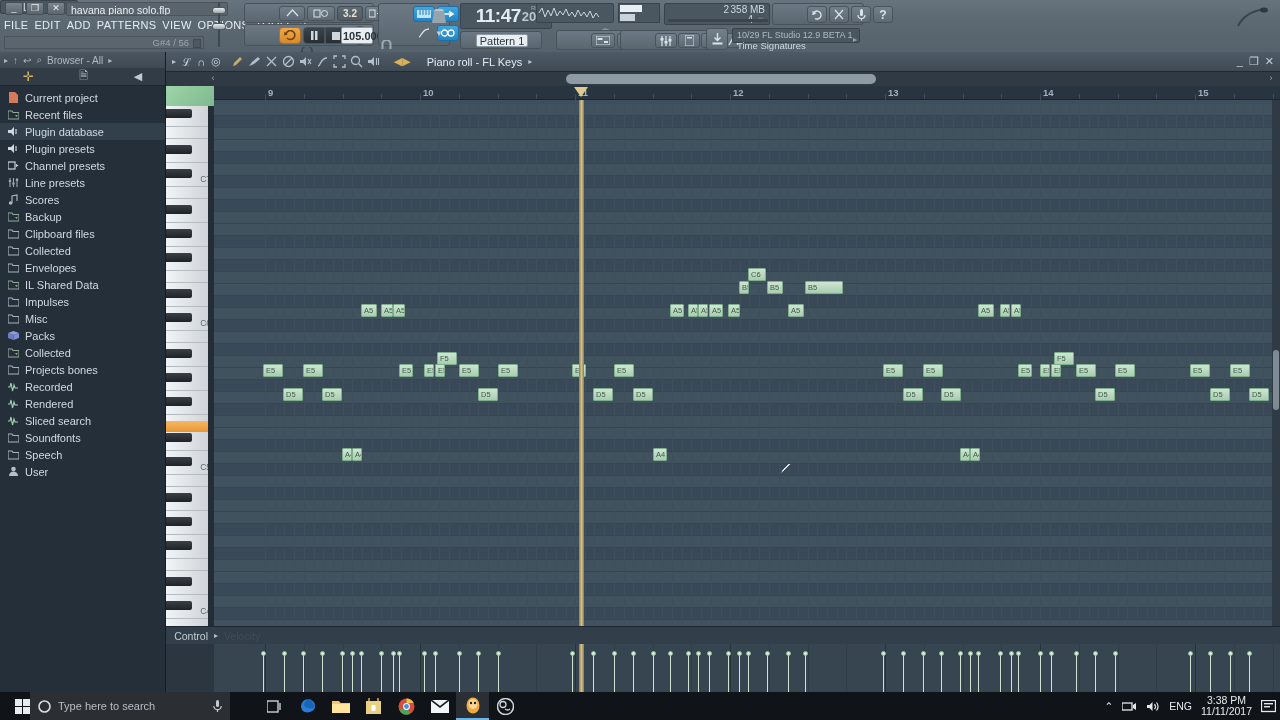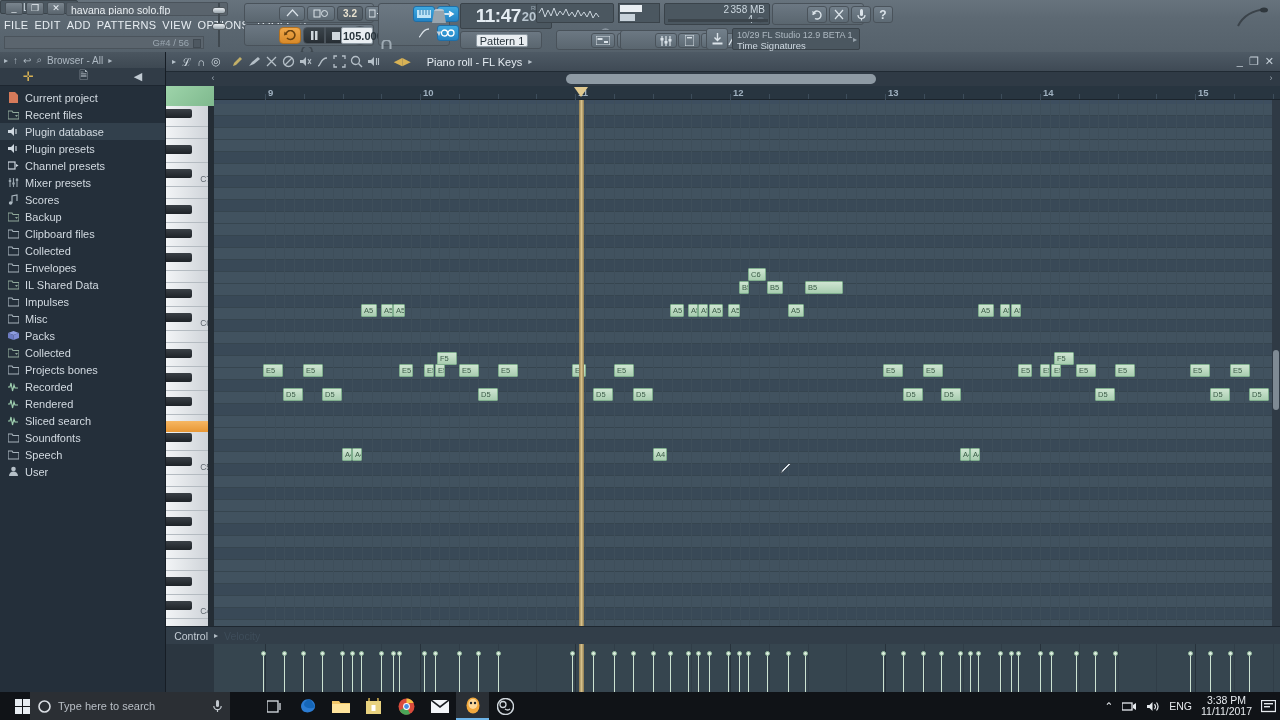--- a/index.html
+++ b/index.html
@@ -361,21 +361,21 @@
           </svg>
       </div>
     </div>
 
     <div style="position:absolute;left:706px;top:28px;width:22px;height:22px;background:linear-gradient(180deg,#73808b,#5d6a74);border:1px solid #4a535b;border-radius:3px;display:flex;align-items:center;justify-content:center;">
       <svg width="11" height="12" viewBox="0 0 11 12">
           <path d="M5.5 0 v7 M2.5 4.5 L5.5 7.5 L8.5 4.5" stroke="#dbe3e9" fill="none" stroke-width="1.4"></path>
           <rect x="0.5" y="9.5" width="10" height="2" fill="#dbe3e9"></rect>
         </svg>
     </div>
-    <div class="lcd" style="left:732px;top:28px;width:128px;height:22px;position:absolute;display:block;padding:1px 4px;">
+    <div class="lcd" style="left:732px;top:28px;width:128px;height:15px;position:absolute;display:block;padding:1px 4px;">
       <div style="font-size:9px;color:#aeb9c2;">10/29  FL Studio 12.9 BETA 1</div>
       <div style="font-size:9.5px;color:#cfd9e1;">Time Signatures</div>
       <div style="position:absolute;right:2px;top:6px;font-size:8px;color:#98a4ad;">▸</div>
     </div>
 
     <div style="position:absolute;right:10px;top:6px;">
       <svg width="36" height="24" viewBox="0 0 36 24">
           <path d="M4 20 C10 8 22 4 32 3" stroke="#3b434a" fill="none" stroke-width="2"></path>
           <ellipse cx="30" cy="4" rx="4" ry="2.5" fill="#2f373d"></ellipse>
         </svg>
@@ -431,21 +431,21 @@
             </svg></span>
           <span>Channel presets</span>
         </div>
         <div class="bri">
           <span class="ic"><svg width="11" height="11" viewBox="0 0 11 11">
               <path d="M2 1 v9 M5.5 1 v9 M9 1 v9" stroke="#9aa7b0" stroke-width="1.1"></path>
               <rect x="0.8" y="3" width="2.4" height="2" fill="#9aa7b0"></rect>
               <rect x="4.3" y="5.5" width="2.4" height="2" fill="#9aa7b0"></rect>
               <rect x="7.8" y="2" width="2.4" height="2" fill="#9aa7b0"></rect>
             </svg></span>
-          <span>Mixer presets</span>
+          <span>Line presets</span>
         </div>
         <div class="bri">
           <span class="ic"><svg width="11" height="11" viewBox="0 0 11 11">
               <path d="M4 9 V2 L9 1 v6" stroke="#aebac3" fill="none" stroke-width="1.1"></path>
               <circle cx="2.6" cy="9" r="1.8" fill="#aebac3"></circle>
             </svg></span>
           <span>Scores</span>
         </div>
         <div class="bri">
           <span class="ic"><svg width="11" height="11" viewBox="0 0 11 11">

